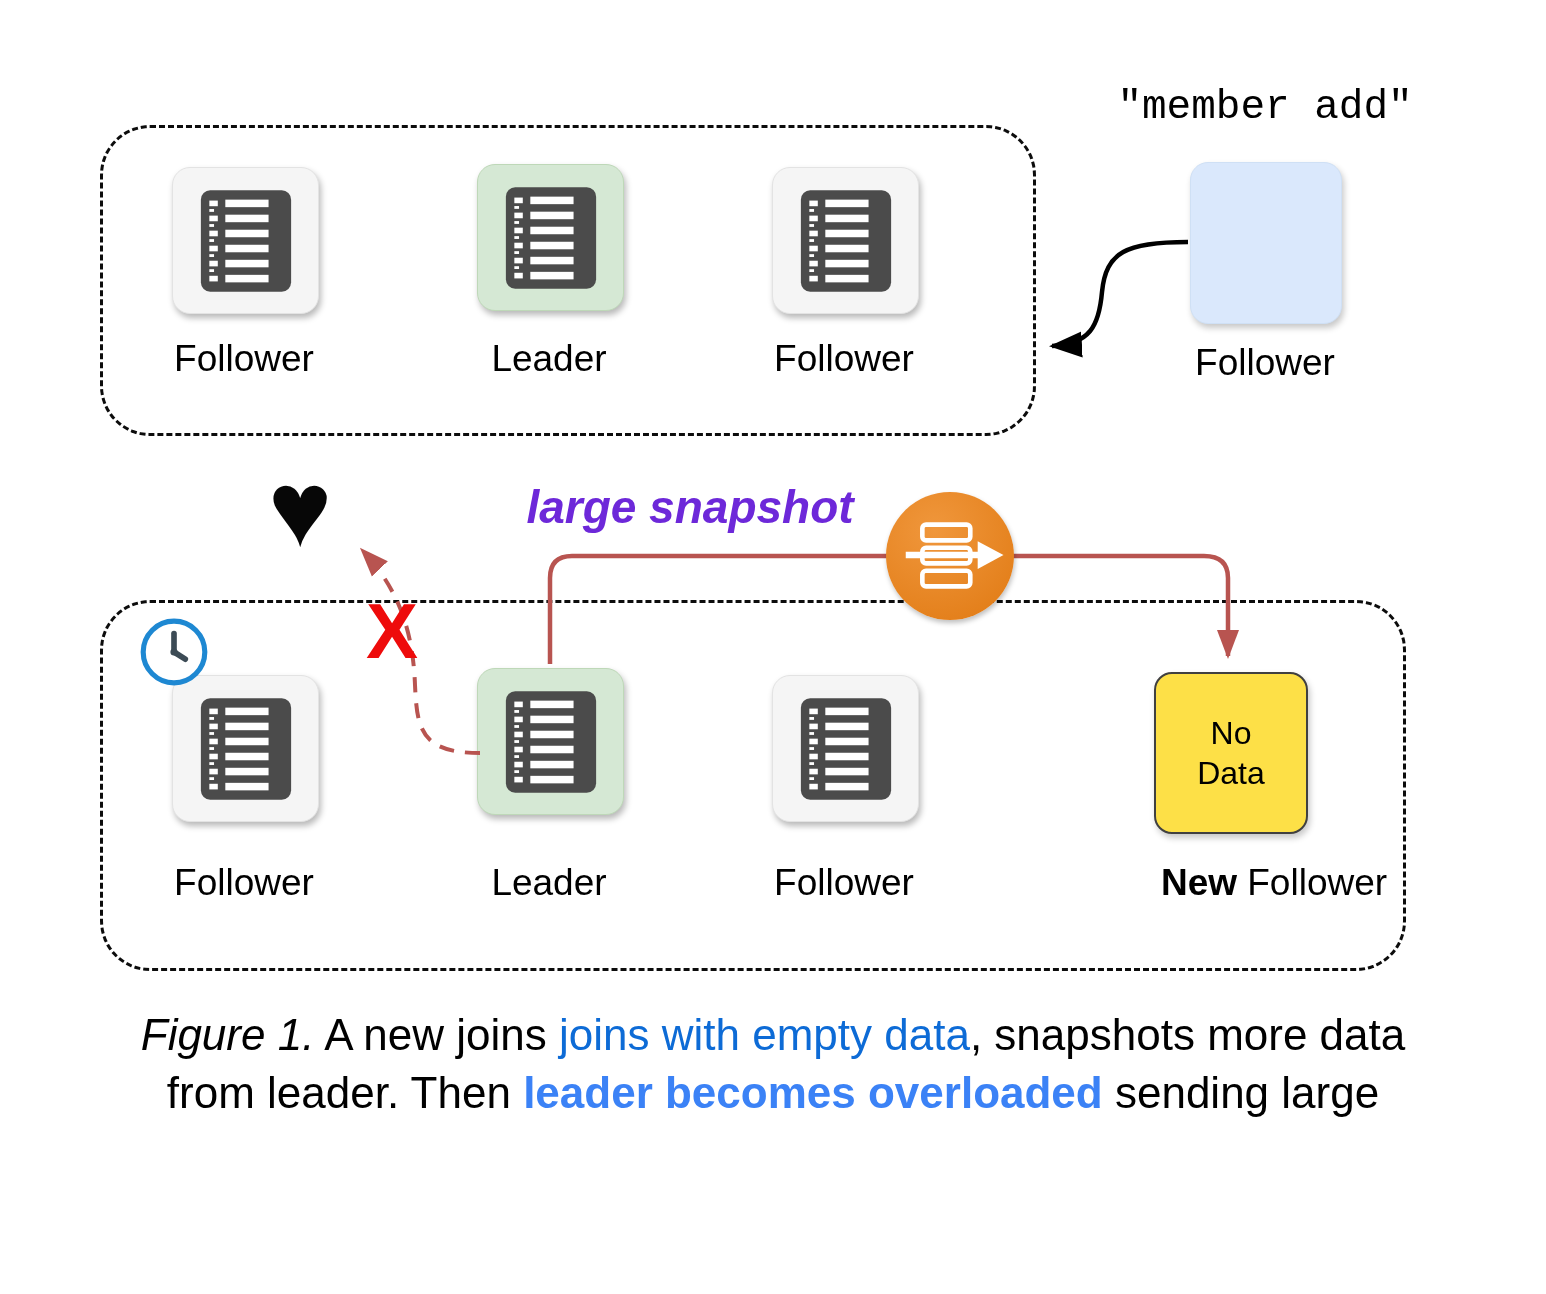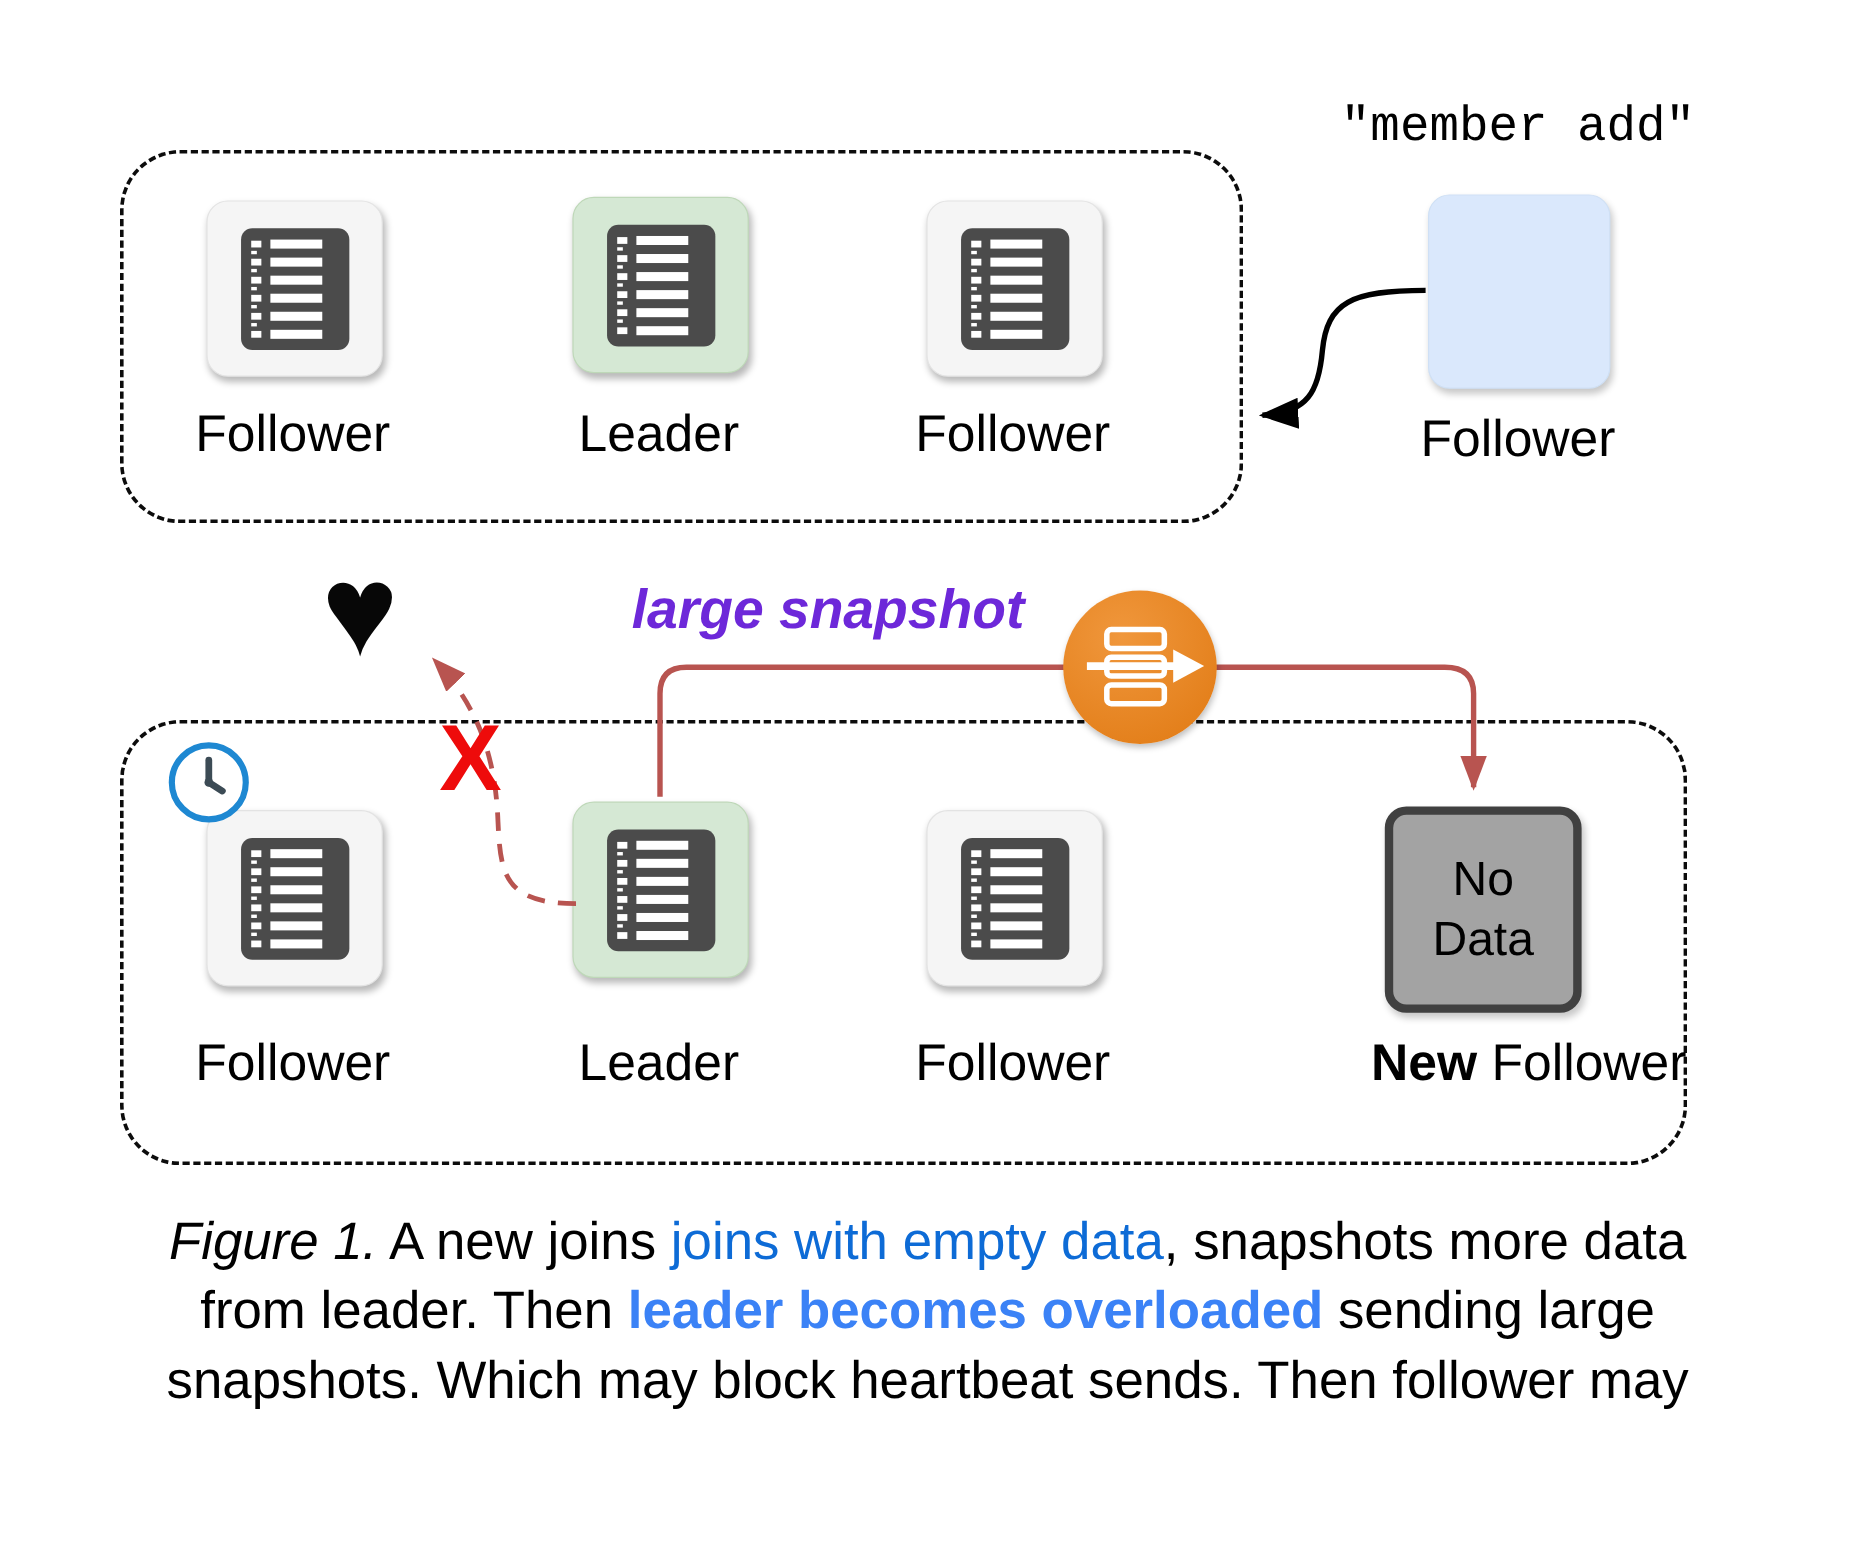--- a/index.html
+++ b/index.html
@@ -5,30 +5,30 @@
   html,body{margin:0;padding:0;background:#ffffff;}
   .canvas{position:relative;width:1546px;height:1294px;background:#fff;overflow:hidden;
           font-family:"Liberation Sans",sans-serif;color:#000;}
   .dashed-box{position:absolute;border:3.5px dashed #0c0c0c;border-radius:50px;background:transparent;z-index:1;}
   .tile{position:absolute;width:145px;height:145px;border-radius:18px;z-index:2;
         display:flex;align-items:center;justify-content:center;
         box-shadow:2px 4px 6px rgba(0,0,0,0.28);}
   .tile.follower{background:#f5f5f5;border:1px solid #e3e3e3;}
   .tile.leader{background:#d5e8d4;border:1px solid #bed8b8;}
   .tile svg{width:94px;height:106px;}
-  .node-label{position:absolute;width:240px;text-align:center;font-size:43px;z-index:2;}
+  .node-label{position:absolute;width:240px;text-align:center;font-size:37px;z-index:2;}
   .mono{font-family:"Liberation Mono","DejaVu Sans Mono",monospace;}
   .member-add-cmd{position:absolute;left:1075px;top:84px;width:380px;text-align:center;
                   font-size:41px;z-index:2;}
   .new-member-box{position:absolute;left:1190px;top:162px;width:150px;height:160px;border-radius:18px;
                   background:#dae8fc;border:1px solid #cfe0f5;box-shadow:2px 4px 6px rgba(0,0,0,0.22);z-index:2;}
   .nodata-box{position:absolute;left:1154px;top:672px;width:150px;height:158px;border-radius:18px;
-              background:#a3a3a3;border:7px solid #404040;box-shadow:2px 4px 6px rgba(0,0,0,0.22);
+              background:#fde047;border:2px solid #404040;box-shadow:2px 4px 6px rgba(0,0,0,0.22);
               display:flex;flex-direction:column;align-items:center;justify-content:center;
-              font-size:40px;line-height:1.25;z-index:2;}
+              font-size:32px;line-height:1.25;z-index:2;}
   .overlay{position:absolute;left:0;top:0;z-index:3;pointer-events:none;}
   .heart{position:absolute;left:268px;top:455px;font-size:108px;line-height:1;color:#070707;z-index:4;}
   .xmark{position:absolute;left:366px;top:592px;font-size:78px;line-height:1;font-weight:900;
          color:#ee0b0b;z-index:4;}
   .snapshot-label{position:absolute;left:505px;top:480px;width:370px;text-align:center;
                   font-size:46px;font-weight:bold;font-style:italic;color:#6d28d9;z-index:4;}
   .snapshot-circle{position:absolute;left:886px;top:492px;width:128px;height:128px;border-radius:50%;
                    background:radial-gradient(circle at 38% 30%, #f0973c, #e07912);
                    box-shadow:1px 3px 5px rgba(0,0,0,0.25);z-index:4;
                    display:flex;align-items:center;justify-content:center;}
@@ -162,18 +162,15 @@
     </svg>
   </div>
 
   <div class="caption">
     <div class="cap-line">
       <span class="cap-italic">Figure 1.</span><span> A new joins </span><span class="cap-blue">joins with empty data</span><span>, snapshots more data</span>
     </div>
     <div class="cap-line">
       <span>from leader. Then </span><span class="cap-red">leader becomes overloaded</span><span> sending large</span>
     </div>
-    <div class="cap-line">
-      <span>snapshots. Which may block heartbeat sends. Then follower may</span>
-    </div>
   </div>
 
 </div>
 
 </body></html>

